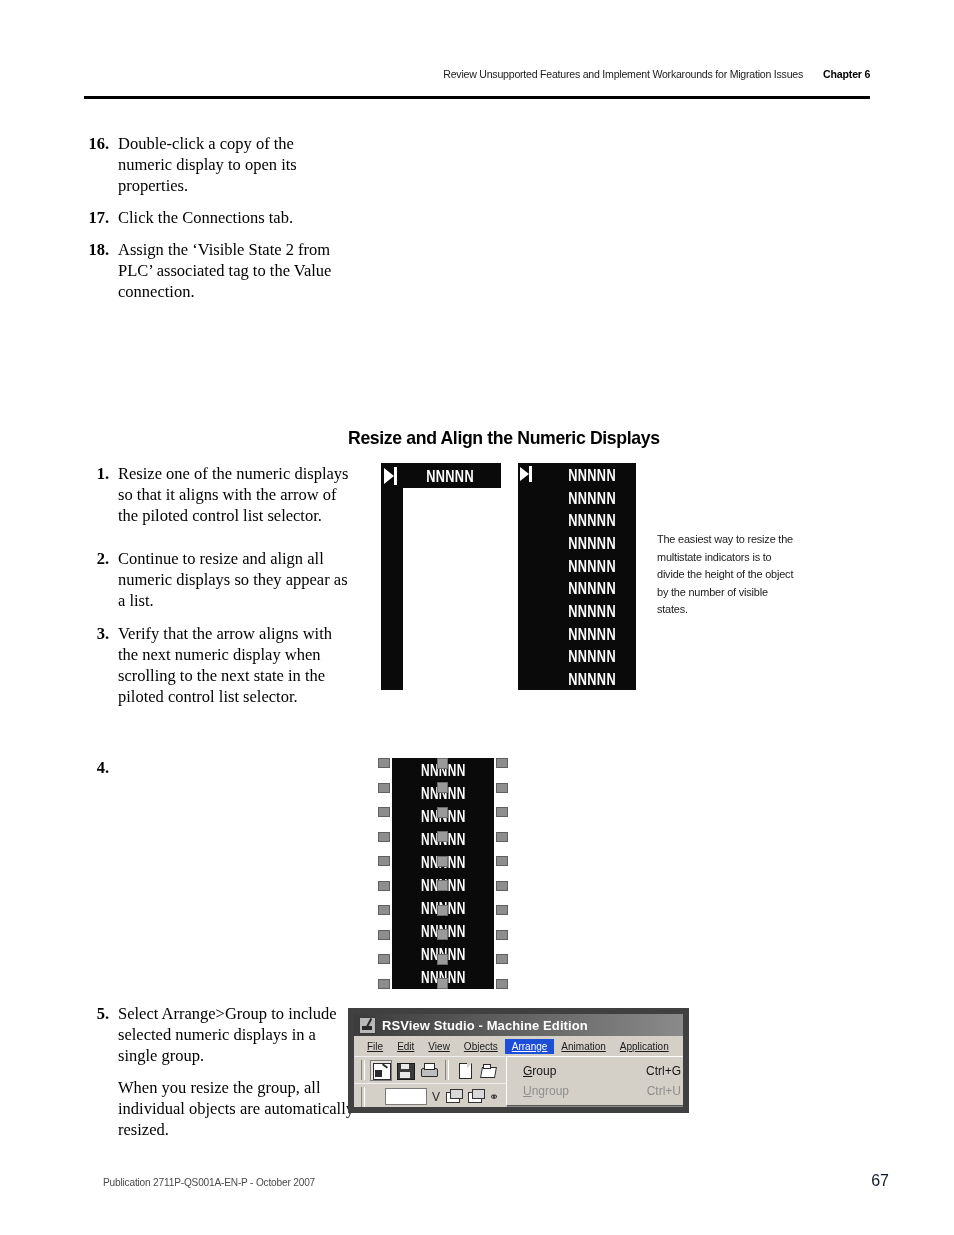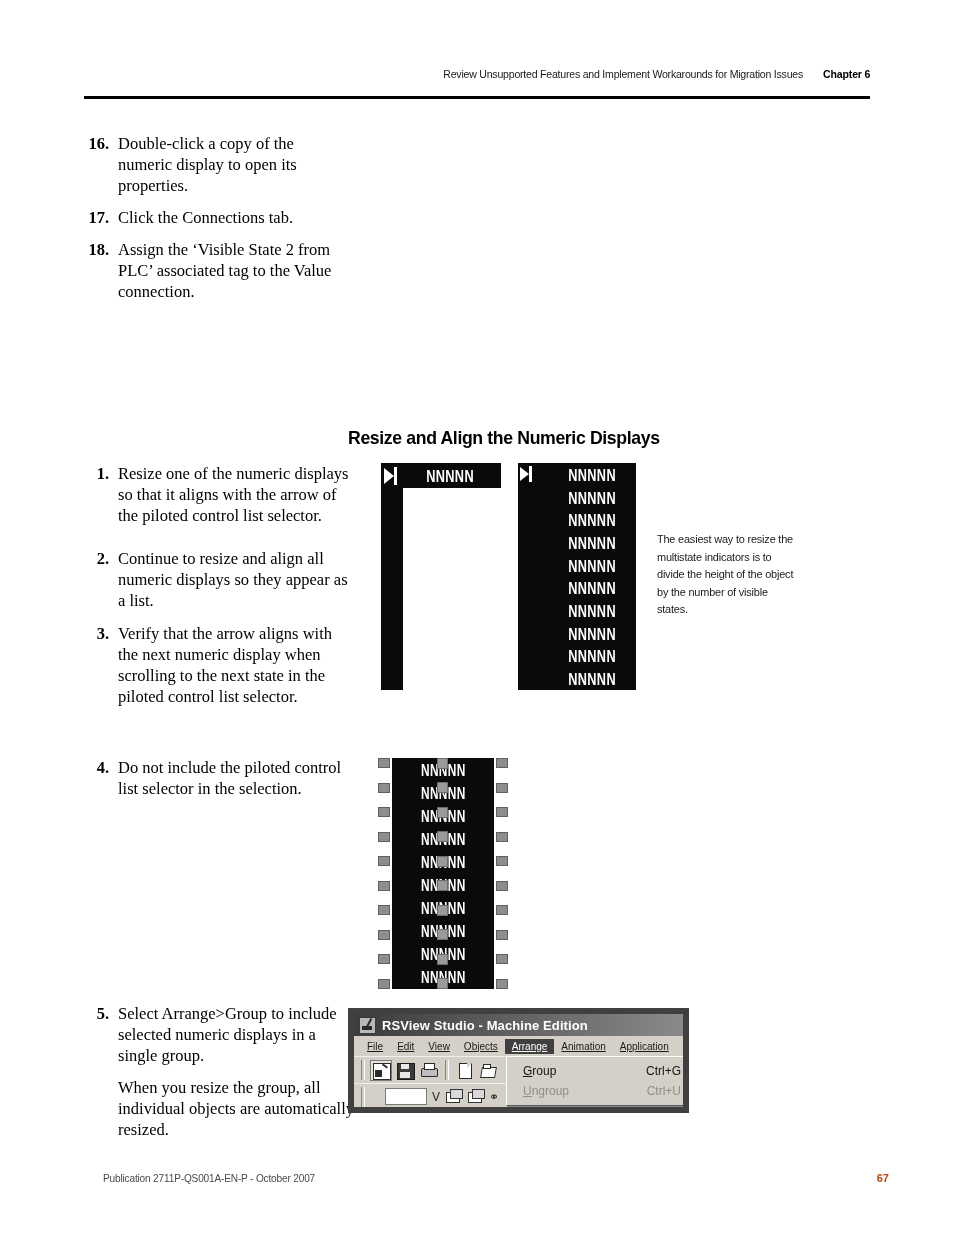--- a/index.html
+++ b/index.html
@@ -382,21 +382,21 @@
   }
   .rs-menu-item {
     font-size: 10px;
     color: #1b1b1b;
     padding: 2px 7px;
     white-space: nowrap;
     cursor: default;
     text-decoration: underline;
   }
   .rs-menu-item.active {
-    background: #404040;
+    background: #1d4ed8;
     color: #ffffff;
   }
   .rs-toolbar {
     height: 27px;
     background: #d4d0c8;
     border-top: 1px solid #efefef;
     display: flex;
     align-items: center;
     padding-left: 4px;
     box-sizing: border-box;
@@ -608,23 +608,23 @@
   }
   .footer-pub {
     font-size: 11px;
     color: #4a4a4a;
     letter-spacing: -0.2px;
     transform: scaleX(0.92);
     transform-origin: left center;
     white-space: nowrap;
   }
   .footer-page {
-    font-size: 11px;
-    font-weight: 700;
-    color: #c2410c;
+    font-size: 16px;
+    font-weight: 400;
+    color: #0f172a;
   }
 </style>
 </head>
 <body>
 
 <div class="page-header">
   <div class="header-text-wrap">
     <span class="header-title">Review Unsupported Features and Implement Workarounds for Migration Issues</span>
     <span class="header-chapter">Chapter 6</span>
   </div>
@@ -723,21 +723,20 @@
     <div class="pcls-arrow-bar"></div>
   </div>
 </div>
 
 <div class="callout">The easiest way to resize the multistate indicators is to divide the height of the object by the number of visible states.</div>
 
 <ol class="num-list" id="list-three">
     <li class="num-item">
       <span class="num-marker">4.</span>
       <div class="num-body">
-        <p>Do not include the piloted control list selector in the selection.</p>
       </div>
     </li>
   </ol>
 
 <div class="fig-two">
   <div class="sel-panel">
     <div class="sel-rows">
       <div class="sel-row">
           <span class="nnnnn">NNNNN</span>
         </div>

